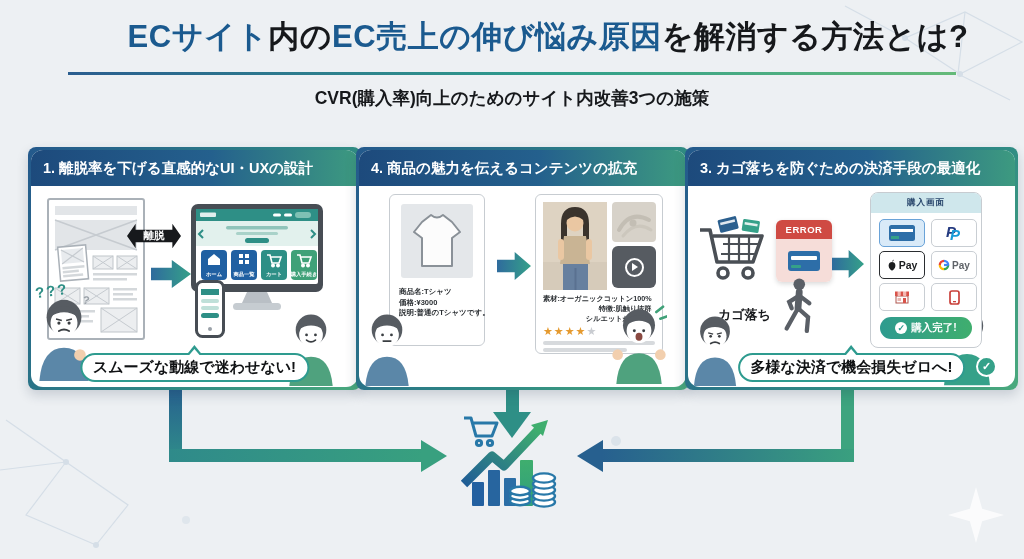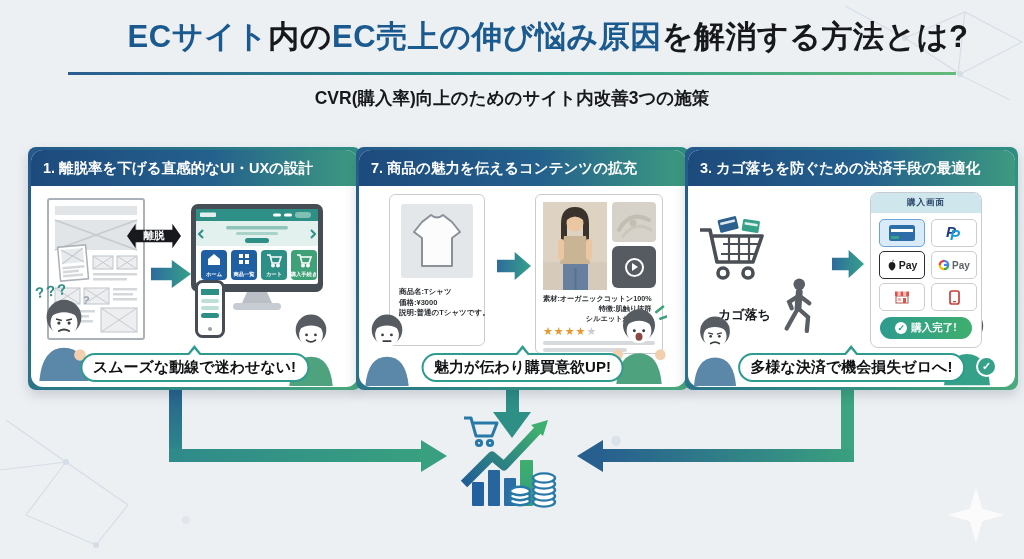--- a/index.html
+++ b/index.html
@@ -301,21 +301,21 @@
         <div class="co">
           <span class="notch"></span>
           <span>スムーズな動線で迷わせない!</span>
         </div>
       </div>
     </div>
   </div>
 
   <div class="panel p2">
     <div class="pin">
-      <div class="phead">7. 商品の魅力を伝えるコンテンツの拡充</div>
+      <div class="phead">4. 商品の魅力を伝えるコンテンツの拡充</div>
       <div class="pbody">
         <div class="prodCard cardL">
           <svg class="imgBox" width="72" height="74" viewBox="0 0 72 74">
             <rect width="72" height="74" rx="3" fill="#e4e7ea"></rect>
             <path d="M21 18 L30 11 Q36 16 42 11 L51 18 L59 28 L51 34 L51 62 L21 62 L21 34 L13 28 Z" fill="#fcfcfc" stroke="#8a9198" stroke-width="2" stroke-linejoin="round"></path>
           </svg>
           <div class="cardTxt">
             <div>商品名:Tシャツ</div>
             <div>価格:¥3000</div>
             <div>説明:普通のTシャツです。</div>
@@ -373,24 +373,20 @@
           <circle cx="21" cy="20" r="9.3" fill="#fff"></circle>
           <path d="M11 16 Q21 9 31 16 L31 12 Q21 5 11 12 Z" fill="#575c62"></path>
           <circle cx="17.5" cy="20" r="1.1" fill="#3a3e42"></circle>
             <circle cx="24.5" cy="20" r="1.1" fill="#3a3e42"></circle>
           <ellipse cx="21" cy="24.5" rx="2.6" ry="3" fill="#8a4a42"></ellipse>
           <path d="M4 60 Q6 37 21 37 Q36 37 38 60 Z" fill="#4fa27e"></path>
           <circle cx="5" cy="38" r="4" fill="#f2cfae"></circle>
             <circle cx="37" cy="38" r="4" fill="#f2cfae"></circle>
         </svg>
 
-        <div class="co">
-          <span class="notch"></span>
-          <span>魅力が伝わり購買意欲UP!</span>
-        </div>
       </div>
     </div>
   </div>
 
   <div class="panel p3">
     <div class="pin">
       <div class="phead">3. カゴ落ちを防ぐための決済手段の最適化</div>
       <div class="pbody">
         <svg class="cartIl" width="78" height="68" viewBox="0 0 78 68">
           <g transform="rotate(-14 32 10)">
@@ -403,20 +399,29 @@
             </g>
           <g stroke="#4a4f55" stroke-width="3.6" fill="none" stroke-linejoin="round">
             <path d="M4 14 h10 l7 32 h36 l9 -26 h-49"></path>
             <path d="M27 28 h36 M25 38 h34" stroke-width="2.2"></path>
             <path d="M33 20 v26 M43 20 v26 M53 20 v26" stroke-width="2.2"></path>
             <circle cx="27" cy="57" r="5"></circle>
               <circle cx="52" cy="57" r="5"></circle>
           </g>
         </svg>
 
+        <div class="err">
+          <div class="errHead">ERROR</div>
+          <div class="errBody">
+            <div class="ccIcon">
+                <i class="stripe"></i>
+                <i class="dash"></i>
+              </div>
+          </div>
+        </div>
 
         <div class="arr arr3"></div>
 
         <svg class="walk" width="44" height="58" viewBox="0 0 34 46">
           <circle cx="18" cy="5" r="4.6" fill="#5a5f66"></circle>
           <g stroke="#5a5f66" stroke-width="5.4" stroke-linecap="round" fill="none">
             <path d="M18 11 L17 24"></path>
           </g>
           <g stroke="#5a5f66" stroke-width="3.4" stroke-linecap="round" fill="none">
             <path d="M18 14 L26 20"></path>

